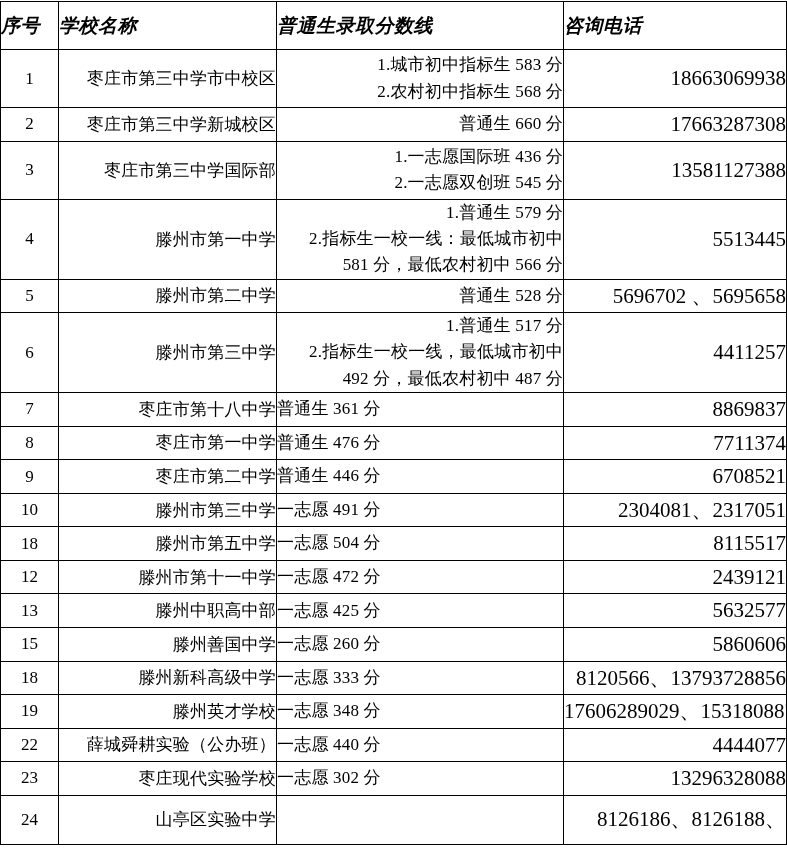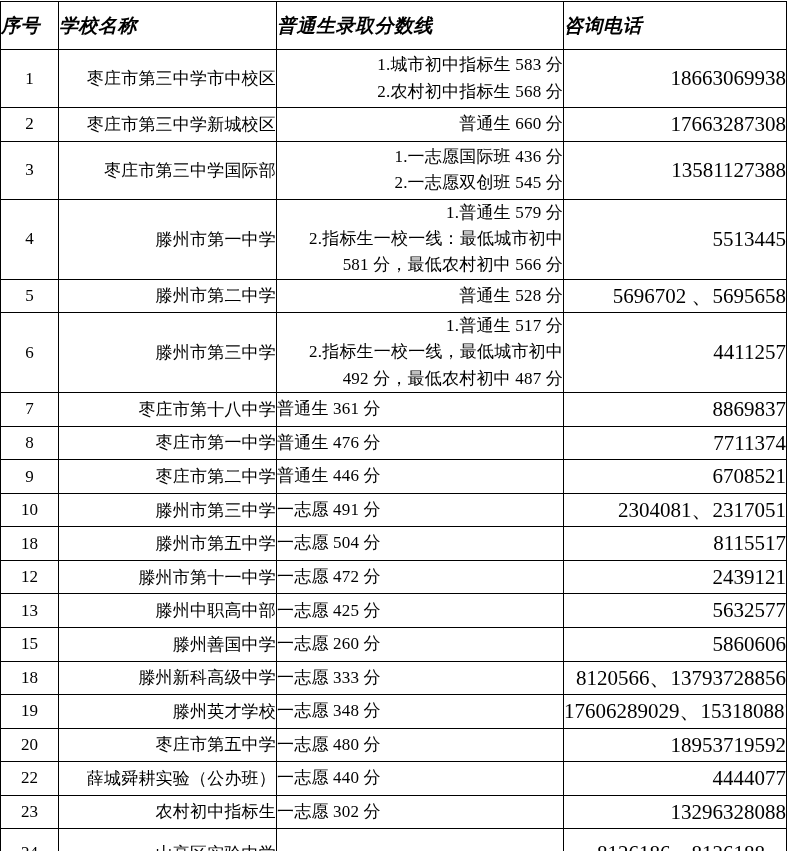--- a/index.html
+++ b/index.html
@@ -269,42 +269,32 @@
           <td class="idx">19</td>
           <td class="name">滕州英才学校</td>
           <td class="score ctr">
             <span class="rowline">一志愿 348 分</span>
           </td>
           <td class="phone">
             <span class="rowline">17606289029、15318088739</span>
           </td>
         </tr>
         <tr class="h1">
-          <td class="idx">20</td>
-          <td class="name">枣庄市第五中学</td>
-          <td class="score ctr">
-            <span class="rowline">一志愿 480 分</span>
-          </td>
-          <td class="phone">
-            <span class="rowline">18953719592</span>
-          </td>
-        </tr>
-        <tr class="h1">
           <td class="idx">22</td>
           <td class="name">薛城舜耕实验（公办班）</td>
           <td class="score ctr">
             <span class="rowline">一志愿 440 分</span>
           </td>
           <td class="phone">
             <span class="rowline">4444077</span>
           </td>
         </tr>
         <tr class="h1">
           <td class="idx">23</td>
-          <td class="name">农村初中指标生</td>
+          <td class="name">枣庄现代实验学校</td>
           <td class="score ctr">
             <span class="rowline">一志愿 302 分</span>
           </td>
           <td class="phone">
             <span class="rowline">13296328088</span>
           </td>
         </tr>
         <tr class="h2c">
           <td class="idx">24</td>
           <td class="name">山亭区实验中学</td>

